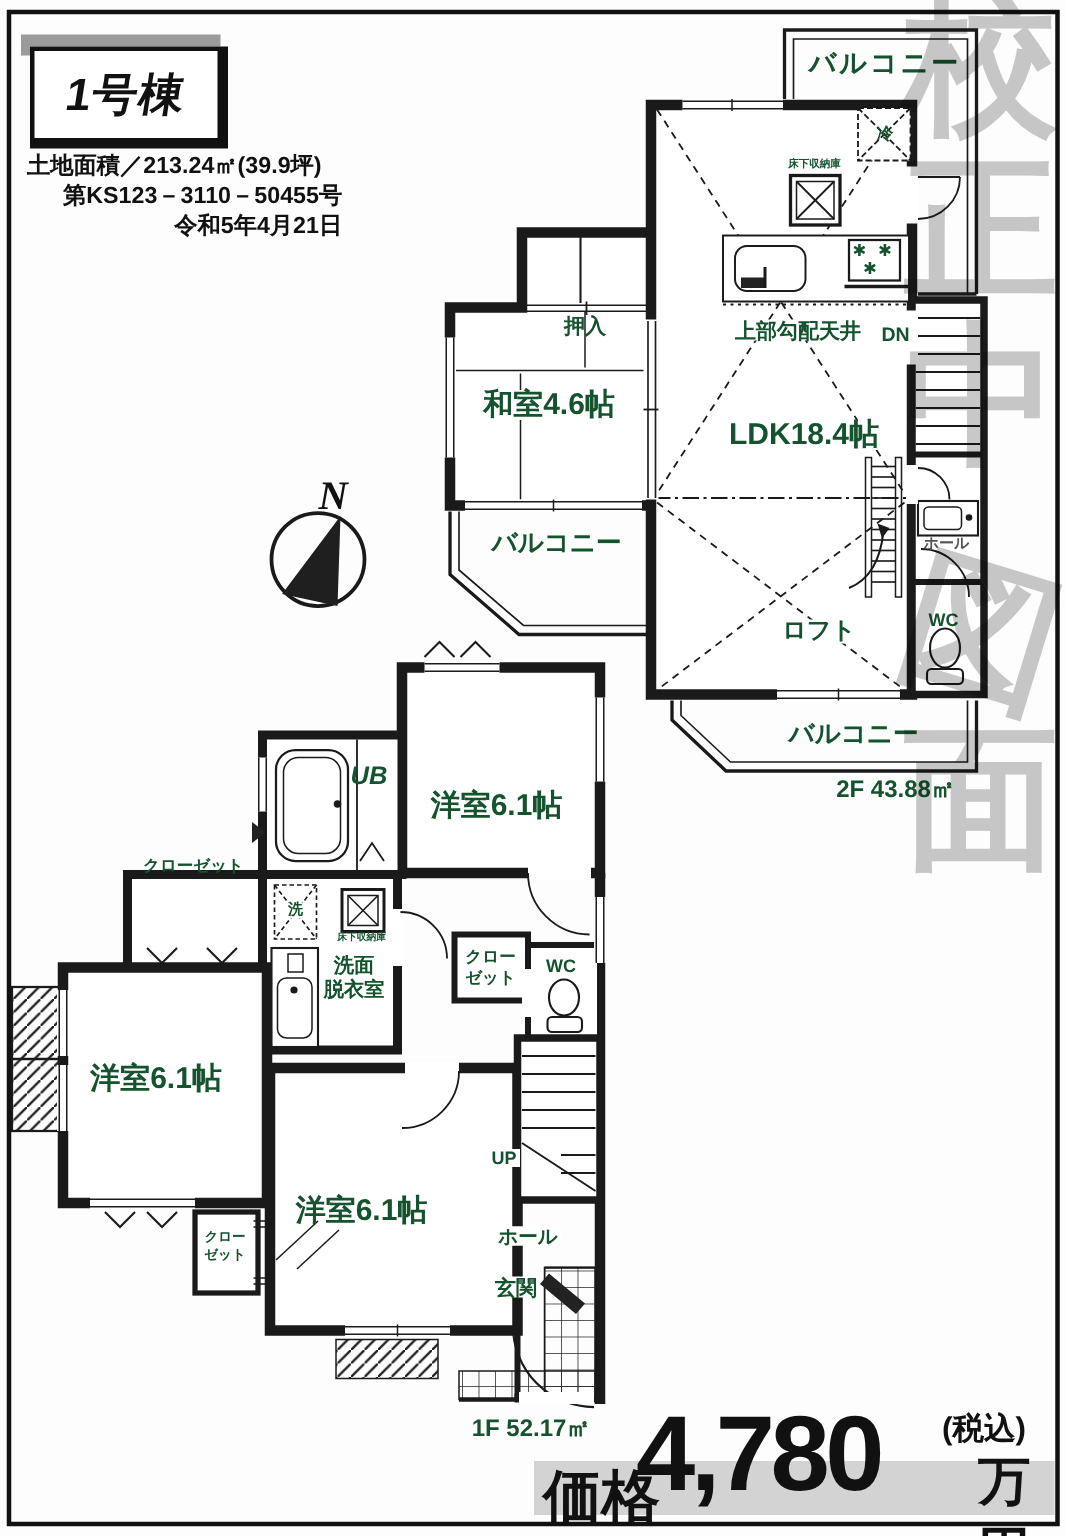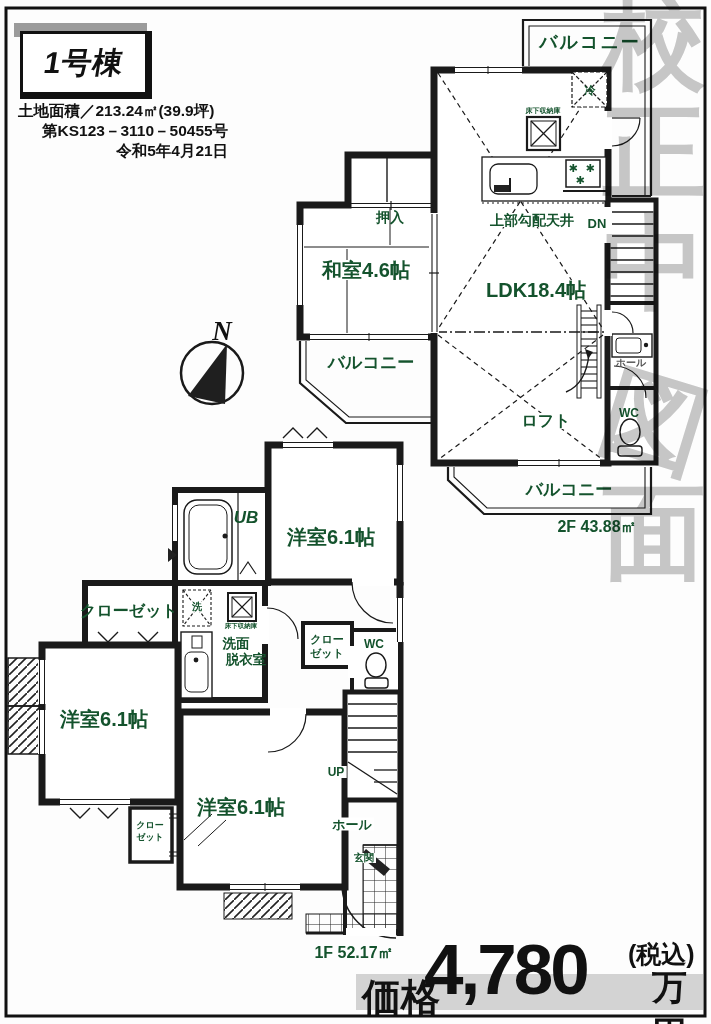--- a/index.html
+++ b/index.html
@@ -18,21 +18,21 @@
   .compass-n{position:absolute;left:222px;top:331px;transform:translate(-50%,-50%);
        font-family:"Liberation Serif","DejaVu Serif",serif;font-style:italic;font-weight:bold;font-size:27px;}
   .watermark{position:absolute;left:597px;top:-14px;width:114px;display:flex;flex-direction:column;
        align-items:center;z-index:6;pointer-events:none;mix-blend-mode:multiply;opacity:.92;}
   .watermark span{font-size:103px;font-weight:bold;color:#c3c3c3;line-height:1.08;}
   .watermark span:nth-child(3){margin-bottom:46px;}
   .watermark span:nth-child(4){transform:rotate(17deg);}
   .price-bar{position:absolute;left:356px;top:974px;width:347px;height:36px;background:#d3d3d3;z-index:2;}
   .price-label{position:absolute;left:362px;top:971px;font-size:39px;font-weight:bold;z-index:3;text-align:center;}
   .price-amount{position:absolute;left:424px;top:929px;font-size:71px;font-weight:bold;letter-spacing:-3px;z-index:3;}
-  .price-tax{position:absolute;left:628px;top:938px;font-size:25px;font-weight:bold;z-index:3;}
+  .price-tax{position:absolute;left:628px;top:938px;font-size:21px;font-weight:bold;z-index:3;}
   .price-unit{position:absolute;left:625px;top:964px;font-size:35px;font-weight:bold;z-index:3;margin-left:27px;}
   .area-lbl{font-size:16px;}
   svg{position:absolute;left:0;top:0;z-index:1;}
   .z3{z-index:3;}
 </style>
 </head>
 <body>
 
 <div class="sheet">
 
@@ -334,35 +334,35 @@
 <span class="lbl z3" style="left:371px;top:362px;font-size:17px;">バルコニー</span>
 <span class="lbl z3 wbg" style="left:536px;top:290px;font-size:20px;">LDK18.4帖</span>
 <span class="lbl z3 wbg" style="left:546px;top:421px;font-size:16px;">ロフト</span>
 <span class="lbl z3" style="left:631px;top:363px;font-size:10px;color:#555;">ホール</span>
 <span class="lbl z3" style="left:629px;top:413px;font-size:12px;">WC</span>
 <span class="lbl z3" style="left:569px;top:489px;font-size:17px;">バルコニー</span>
 <span class="lbl z3 area-lbl" style="left:597px;top:527px;">2F 43.88㎡</span>
 
 <span class="lbl z3" style="left:246px;top:517px;font-size:17px;font-style:italic;">UB</span>
 <span class="lbl z3" style="left:331px;top:537px;font-size:20px;">洋室6.1帖</span>
-<span class="lbl z3" style="left:129px;top:611px;font-size:16px;">クローゼット</span>
+<span class="lbl z3" style="left:129px;top:579px;font-size:11px;font-family:Liberation Mono, monospace;">クローゼット</span>
 <span class="lbl z3 wbg" style="left:197px;top:607px;font-size:10px;">洗</span>
 <span class="lbl z3 wbg" style="left:241px;top:626px;font-size:6.5px;">床下収納庫</span>
 <span class="lbl z3" style="left:236px;top:644px;font-size:13.5px;text-align:center;">洗面</span>
-<span class="lbl z3" style="left:236px;top:660px;font-size:13.5px;margin-left:10px;">脱衣室</span>
+<span class="lbl z3" style="left:236px;top:660px;font-size:13.5px;">脱衣室</span>
 <span class="lbl z3" style="left:327px;top:639px;font-size:11px;">クロー</span>
 <span class="lbl z3" style="left:327px;top:653px;font-size:11px;">ゼット</span>
 <span class="lbl z3" style="left:374px;top:644px;font-size:12px;">WC</span>
 <span class="lbl z3" style="left:104px;top:719px;font-size:20px;">洋室6.1帖</span>
 <span class="lbl z3" style="left:241px;top:807px;font-size:20px;">洋室6.1帖</span>
 <span class="lbl z3" style="left:150px;top:825px;font-size:9px;">クロー</span>
 <span class="lbl z3" style="left:150px;top:837px;font-size:9px;">ゼット</span>
 <span class="lbl z3 wbg" style="left:336px;top:772px;font-size:12px;">UP</span>
 <span class="lbl z3 wbg" style="left:352px;top:824px;font-size:13px;">ホール</span>
-<span class="lbl z3 wbg" style="left:344px;top:858px;font-size:10px;margin-left:20px;">玄関</span>
+<span class="lbl z3 wbg" style="left:344px;top:858px;font-size:14px;">玄関</span>
 <span class="lbl z3 area-lbl" style="left:354px;top:953px;">1F 52.17㎡</span>
 
 <div class="price-bar"></div>
 <span class="price-label">価格</span>
 <span class="price-amount">4,780</span>
 <span class="price-tax">(税込)</span>
 <span class="price-unit">万円</span>
 
 <div class="watermark">
   <span>校</span>

